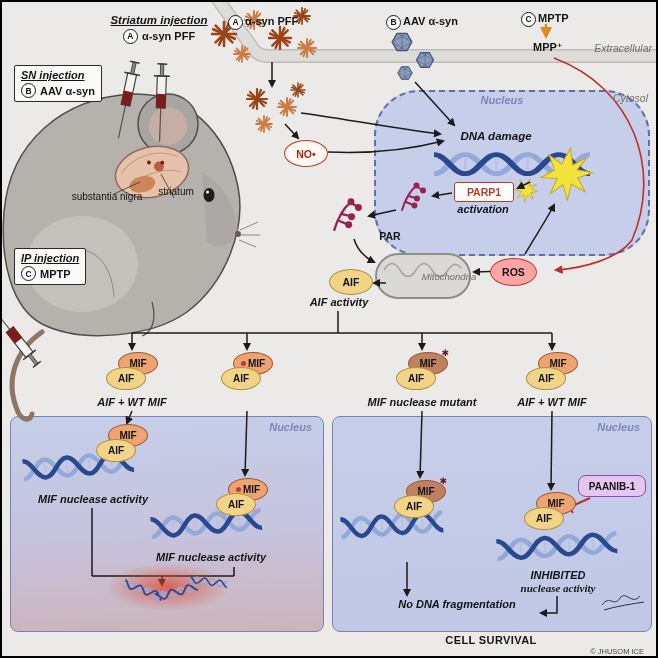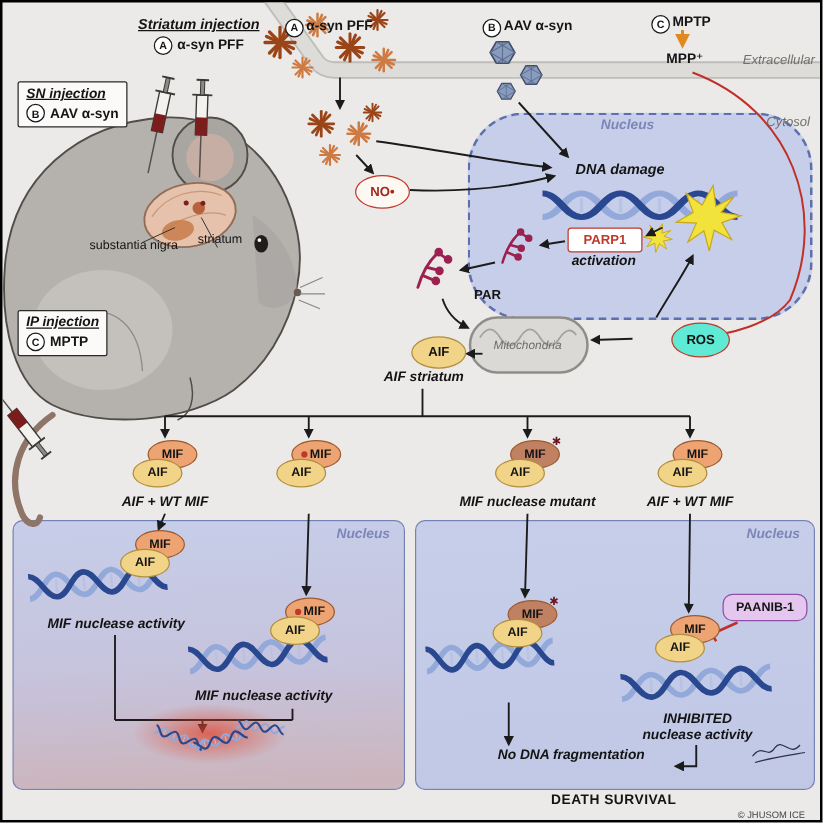--- a/index.html
+++ b/index.html
@@ -258,30 +258,30 @@
   <div class="oval" style="left:452px;top:180px;width:58px;height:18px;border-radius:3px;background:#fff;border:1.5px solid #c0392b;">
     <span class="redtxt" style="color:#c0392b;font-size:10.5px;">PARP1</span>
   </div>
   <div class="t bi ctr" style="left:448px;top:201px;width:66px;">activation</div>
 
   <div class="oval" style="left:282px;top:138px;width:42px;height:25px;background:#fdf8f2;border:1.5px solid #c0392b;">
     <span class="redtxt">NO•</span>
   </div>
 
   <div class="t ctr" style="left:330px;top:228px;width:36px;font-weight:600;font-size:10.5px;margin-left:40px;">PAR</div>
-  <div class="t ctr" style="left:369px;top:270px;width:102px;font-style:italic;color:#6e6c68;font-size:9.5px;text-align:center;">Mitochondria</div>
-
-  <div class="oval" style="left:535px;top:256px;width:45px;height:26px;background:#5eead4;border:1.5px solid #c0392b;">
+  <div class="t ctr" style="left:396px;top:270px;width:102px;font-style:italic;color:#6e6c68;font-size:9.5px;text-align:center;">Mitochondria</div>
+
+  <div class="oval" style="left:488px;top:256px;width:45px;height:26px;background:#fca5a5;border:1.5px solid #c0392b;">
     <span>ROS</span>
   </div>
 
   <div class="oval" style="left:327px;top:267px;width:42px;height:24px;background:#f2d488;border:1px solid #b28f3e;">
     <span>AIF</span>
   </div>
-  <div class="t bi ctr" style="left:292px;top:294px;width:90px;">AIF striatum</div>
+  <div class="t bi ctr" style="left:292px;top:294px;width:90px;">AIF activity</div>
 
   <div class="pair" style="left:104px;top:350px;">
     <div class="mif">
         <span>MIF</span>
       </div>
     <div class="aif">
         <span>AIF</span>
       </div>
   </div>
   <div class="pair dot" style="left:219px;top:350px;">
@@ -349,18 +349,18 @@
 
   <div class="pair" style="left:522px;top:490px;">
     <div class="mif">
         <span>MIF</span>
       </div>
     <div class="aif">
         <span>AIF</span>
       </div>
   </div>
   <div class="t bi ctr" style="left:497px;top:567px;width:118px;">INHIBITED</div>
-  <div class="t bi ctr" style="left:490px;top:580px;width:132px;">nuclease activity</div>
+  <div class="t bi ctr" style="left:490px;top:580px;width:132px;font-family:Liberation Serif, serif;">nuclease activity</div>
   <div class="t bi ctr" style="left:376px;top:596px;width:158px;">No DNA fragmentation</div>
-  <div class="t ctr" style="left:412px;top:632px;width:154px;font-weight:600;letter-spacing:0.4px;">DEATH SURVIVAL</div>
+  <div class="t ctr" style="left:412px;top:632px;width:154px;font-weight:600;letter-spacing:0.4px;">CELL SURVIVAL</div>
 
   <div class="t rt" style="left:556px;top:614px;width:86px;font-size:7.5px;color:#444;margin-top:32px;">© JHUSOM ICE</div>
 </div>
 
 </body></html>

